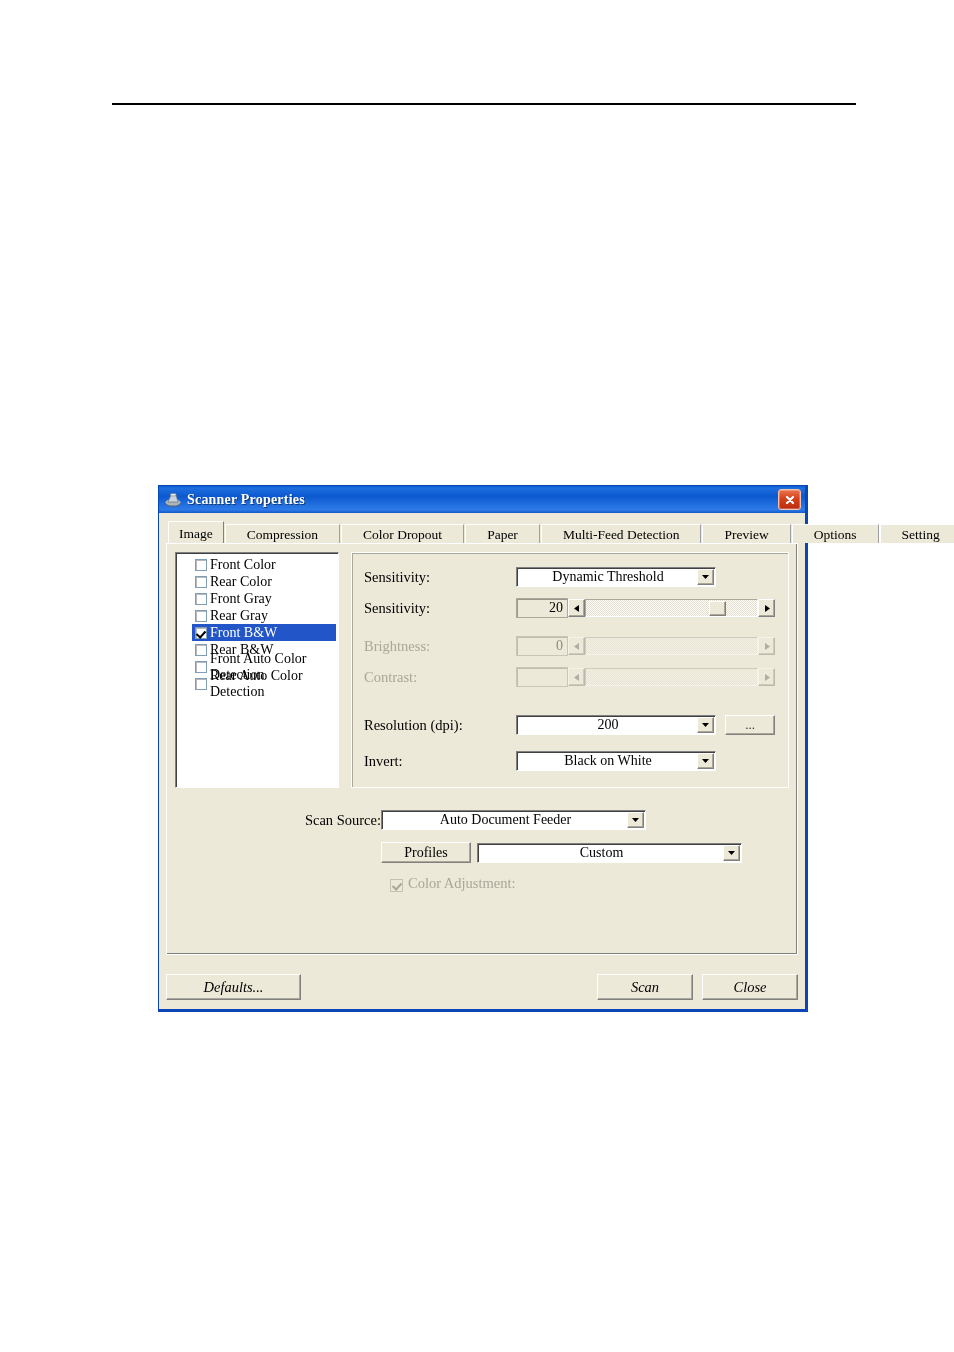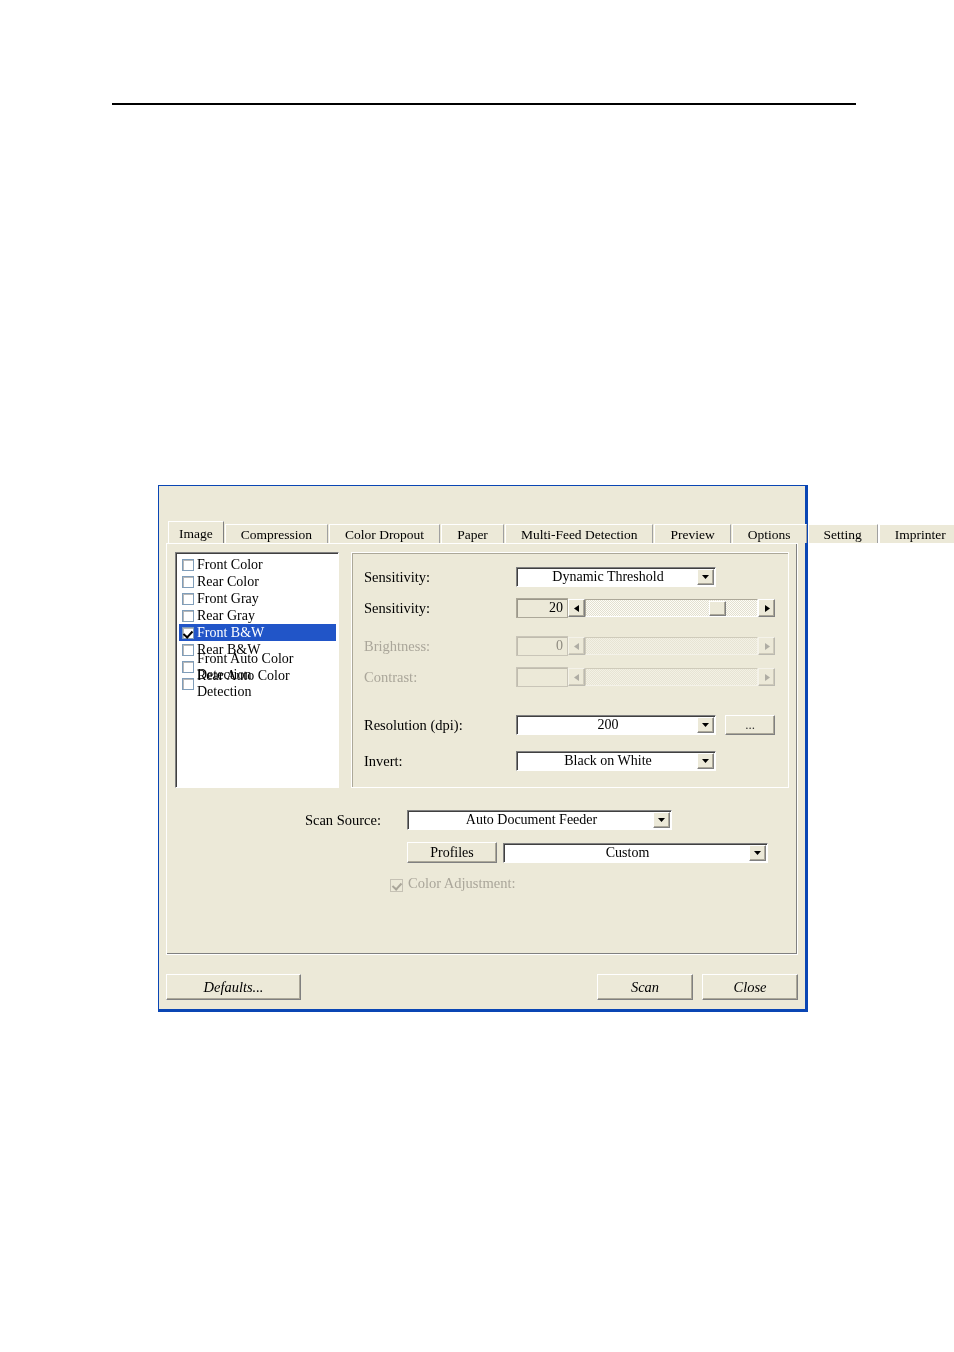--- a/index.html
+++ b/index.html
@@ -84,21 +84,21 @@
     position: relative;
     height: 22px;
     margin: 2px 0 0 0;
     display: flex;
     align-items: flex-end;
     font-size: 13.5px;
   }
   .tab {
     height: 19px;
     line-height: 19px;
-    padding: 0 15px;
+    padding: 0 21px;
     background: #ece9d8;
     border-left: 1px solid #ffffff;
     border-top: 1px solid #ffffff;
     border-right: 1px solid #a0a0a0;
     box-sizing: border-box;
     white-space: nowrap;
     color: #000;
     cursor: pointer;
     margin-right: 1px;
     position: relative;
@@ -151,21 +151,21 @@
 
   
   .listbox {
     width: 181px; height: 236px;
     background: #ffffff;
     border: 1px solid #808080;
     border-right-color: #ffffff;
     border-bottom-color: #ffffff;
     box-shadow: inset 1px 1px 0 #404040;
     box-sizing: border-box;
-    padding: 3px 2px 0 3px;
+    padding: 3px 2px 0 16px;
     overflow: hidden;
   }
   .lb-item {
     display: flex; align-items: center;
     height: 17px;
     padding-left: 3px;
     font-size: 14px;
     color: #000;
     cursor: default;
   }
@@ -300,21 +300,21 @@
     display: flex; align-items: flex-end; justify-content: center;
     font-size: 13px; color: #333;
     box-sizing: border-box;
     cursor: pointer;
     padding-bottom: 1px;
   }
 
   
   .lower { margin-top: 22px; padding-left: 108px; }
   .lrow { display: flex; align-items: center; margin-bottom: 12px; }
-  .lrow-label { width: 98px; text-align: right; padding-right: 26px; font-size: 14.5px; }
+  .lrow-label { width: 98px; text-align: right; padding-right: 0; font-size: 14.5px; }
 
   .pbutton {
     width: 90px; height: 21px;
     background: #ece9d8;
     border: 1px solid #ffffff;
     border-right-color: #808080;
     border-bottom-color: #808080;
     box-shadow: inset -1px -1px 0 #aca899;
     display: flex; align-items: center; justify-content: center;
     font-size: 14px;
@@ -364,20 +364,36 @@
   .spacer { flex: 1 1 auto; }
   .gap { width: 9px; }
 </style>
 </head>
 <body>
 
 <div class="page-rule"></div>
 
 <div class="dialog">
 
+  <div class="titlebar">
+    <span class="title-icon">
+      <svg width="18" height="18" viewBox="0 0 18 18">
+        <ellipse cx="9" cy="12.5" rx="7.5" ry="3.3" fill="#5b6670"></ellipse>
+        <ellipse cx="9" cy="11.3" rx="7.5" ry="3.3" fill="#aab4bd"></ellipse>
+        <path d="M4 11 L7 4 L12 4 L14 11 Z" fill="#c9d3dc" stroke="#6b7780" stroke-width=".7"></path>
+        <rect x="6.5" y="2.5" width="5.5" height="2.4" rx="1" fill="#e9eef2" stroke="#6b7780" stroke-width=".6"></rect>
+      </svg>
+    </span>
+    <span class="title-text">Scanner Properties</span>
+    <span class="close-btn">
+      <svg width="12" height="12" viewBox="0 0 12 12">
+        <path d="M3 3 L9 9 M9 3 L3 9" stroke="#ffffff" stroke-width="2.2" stroke-linecap="round"></path>
+      </svg>
+    </span>
+  </div>
 
   <div class="dlg-body">
 
     <div class="tabstrip">
       <div class="tab active">Image</div>
       <div class="tab">Compression</div>
       <div class="tab">Color Dropout</div>
       <div class="tab">Paper</div>
       <div class="tab">Multi-Feed Detection</div>
       <div class="tab">Preview</div>

